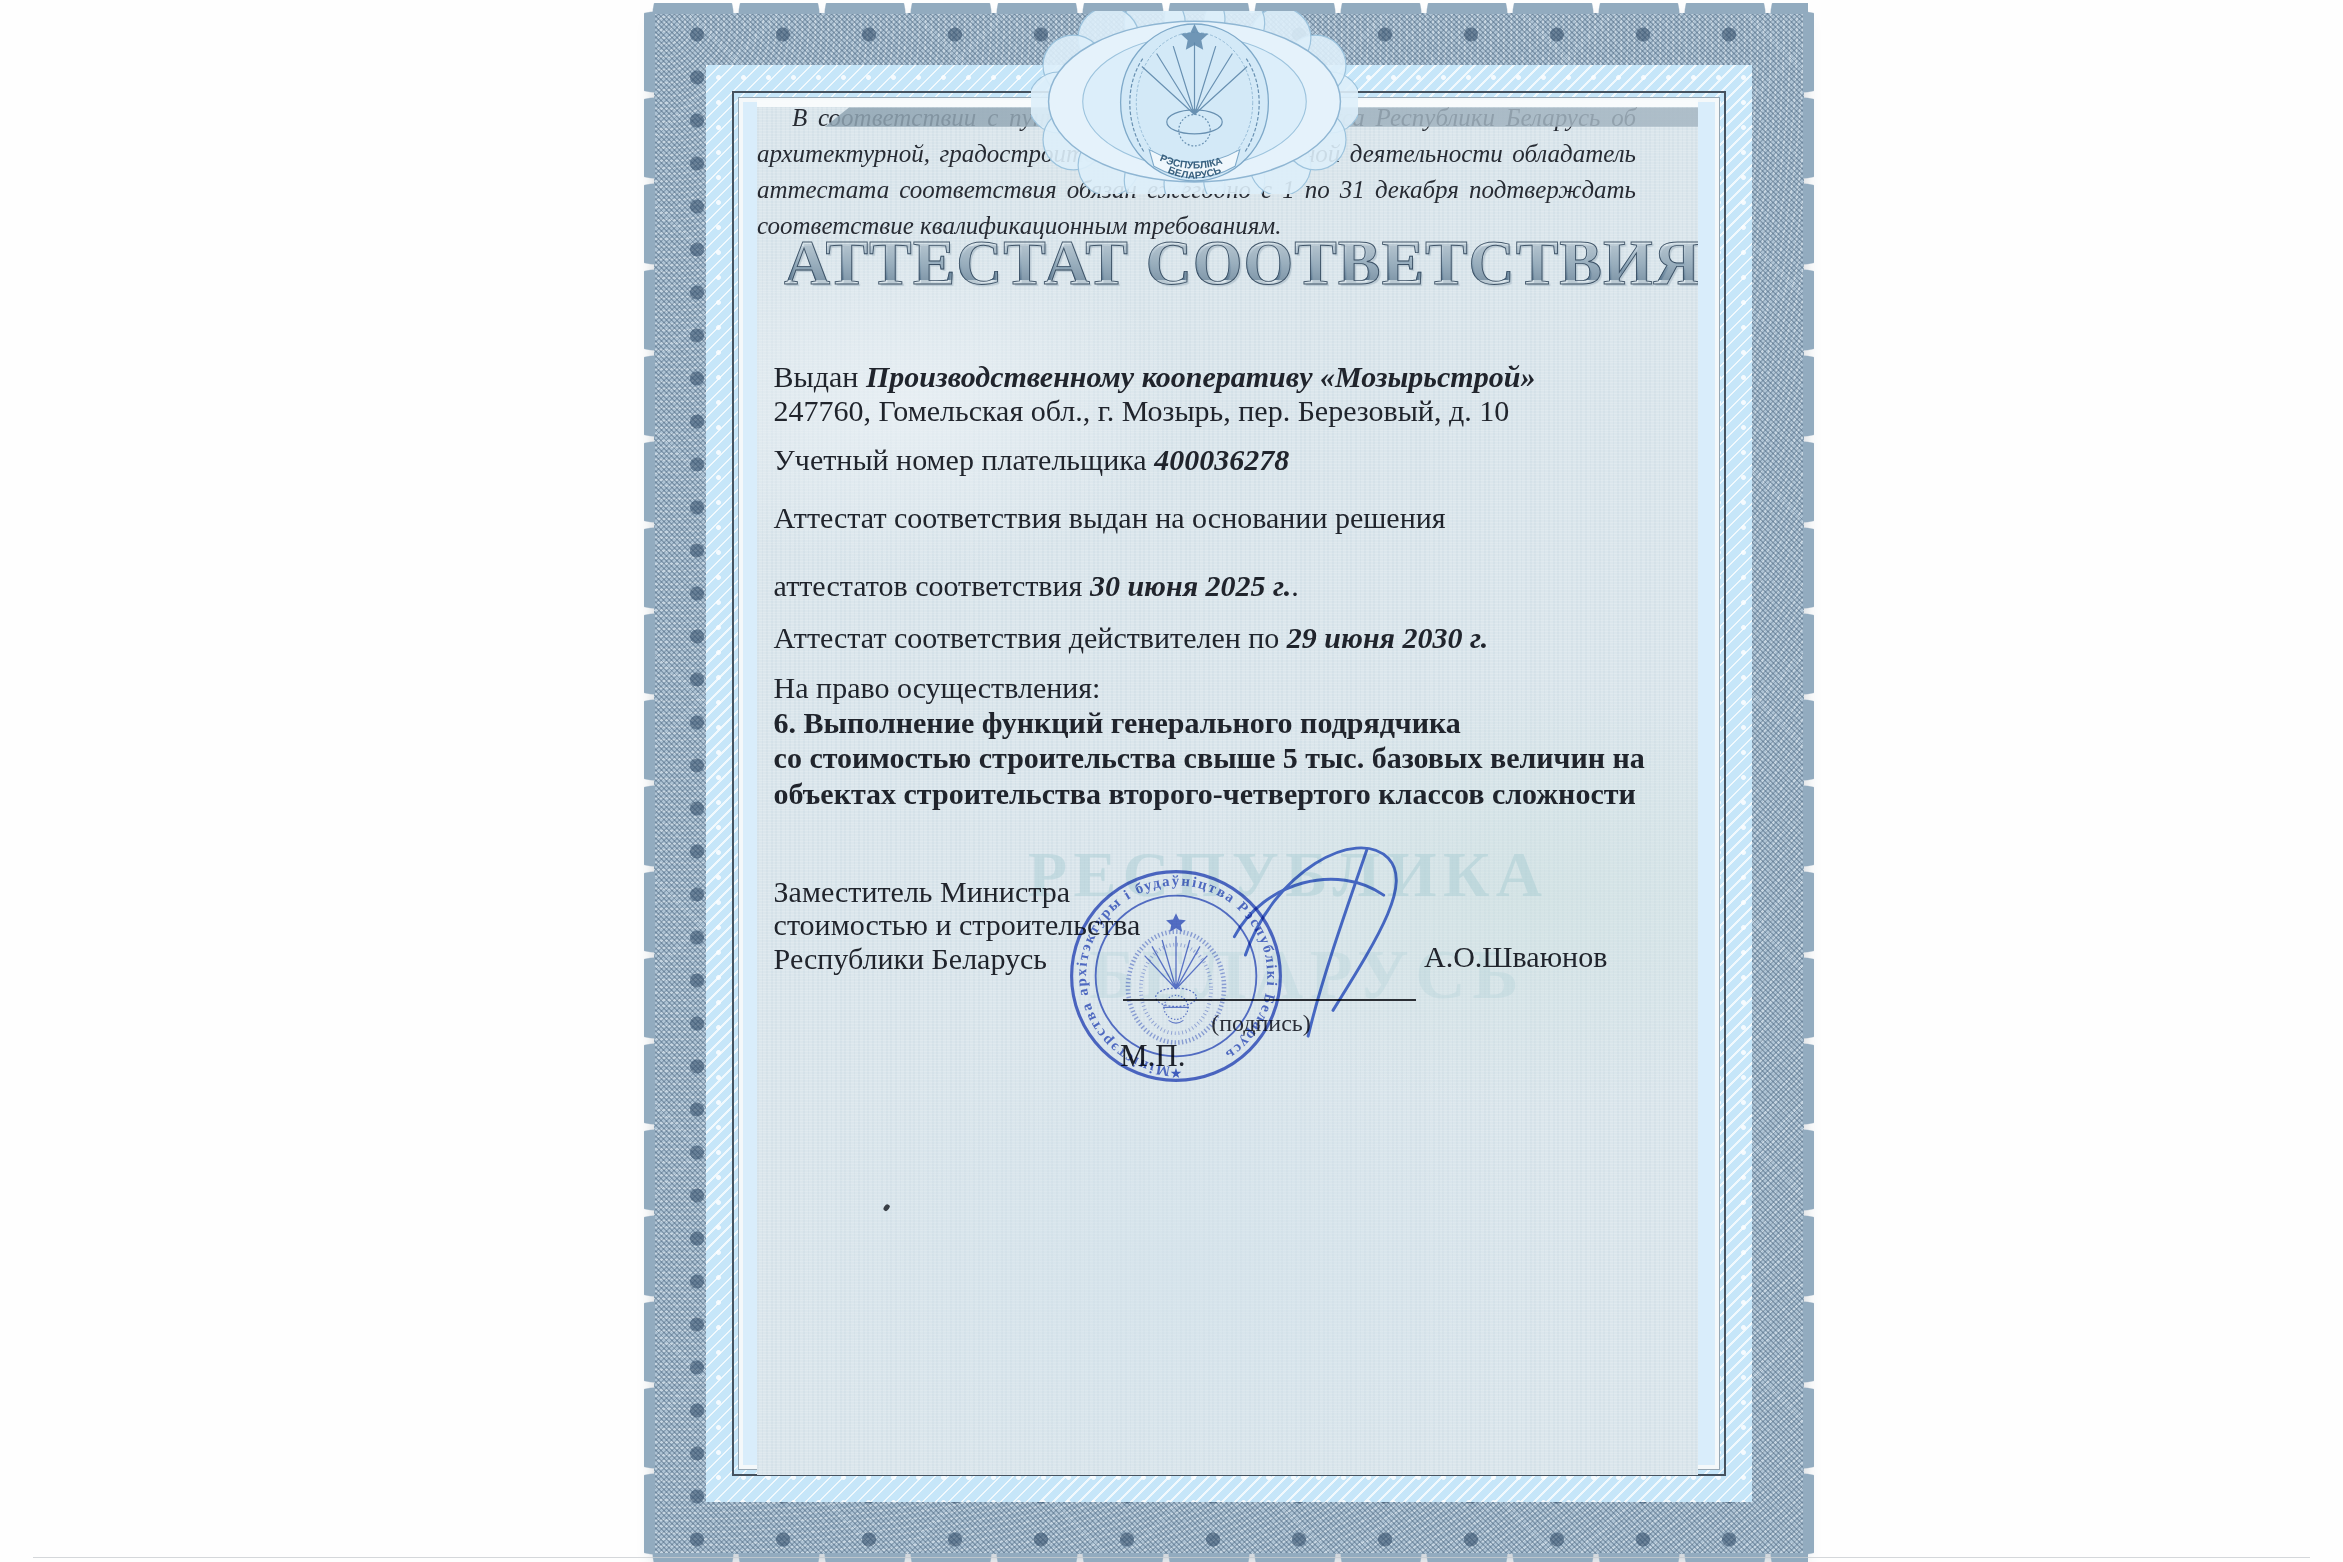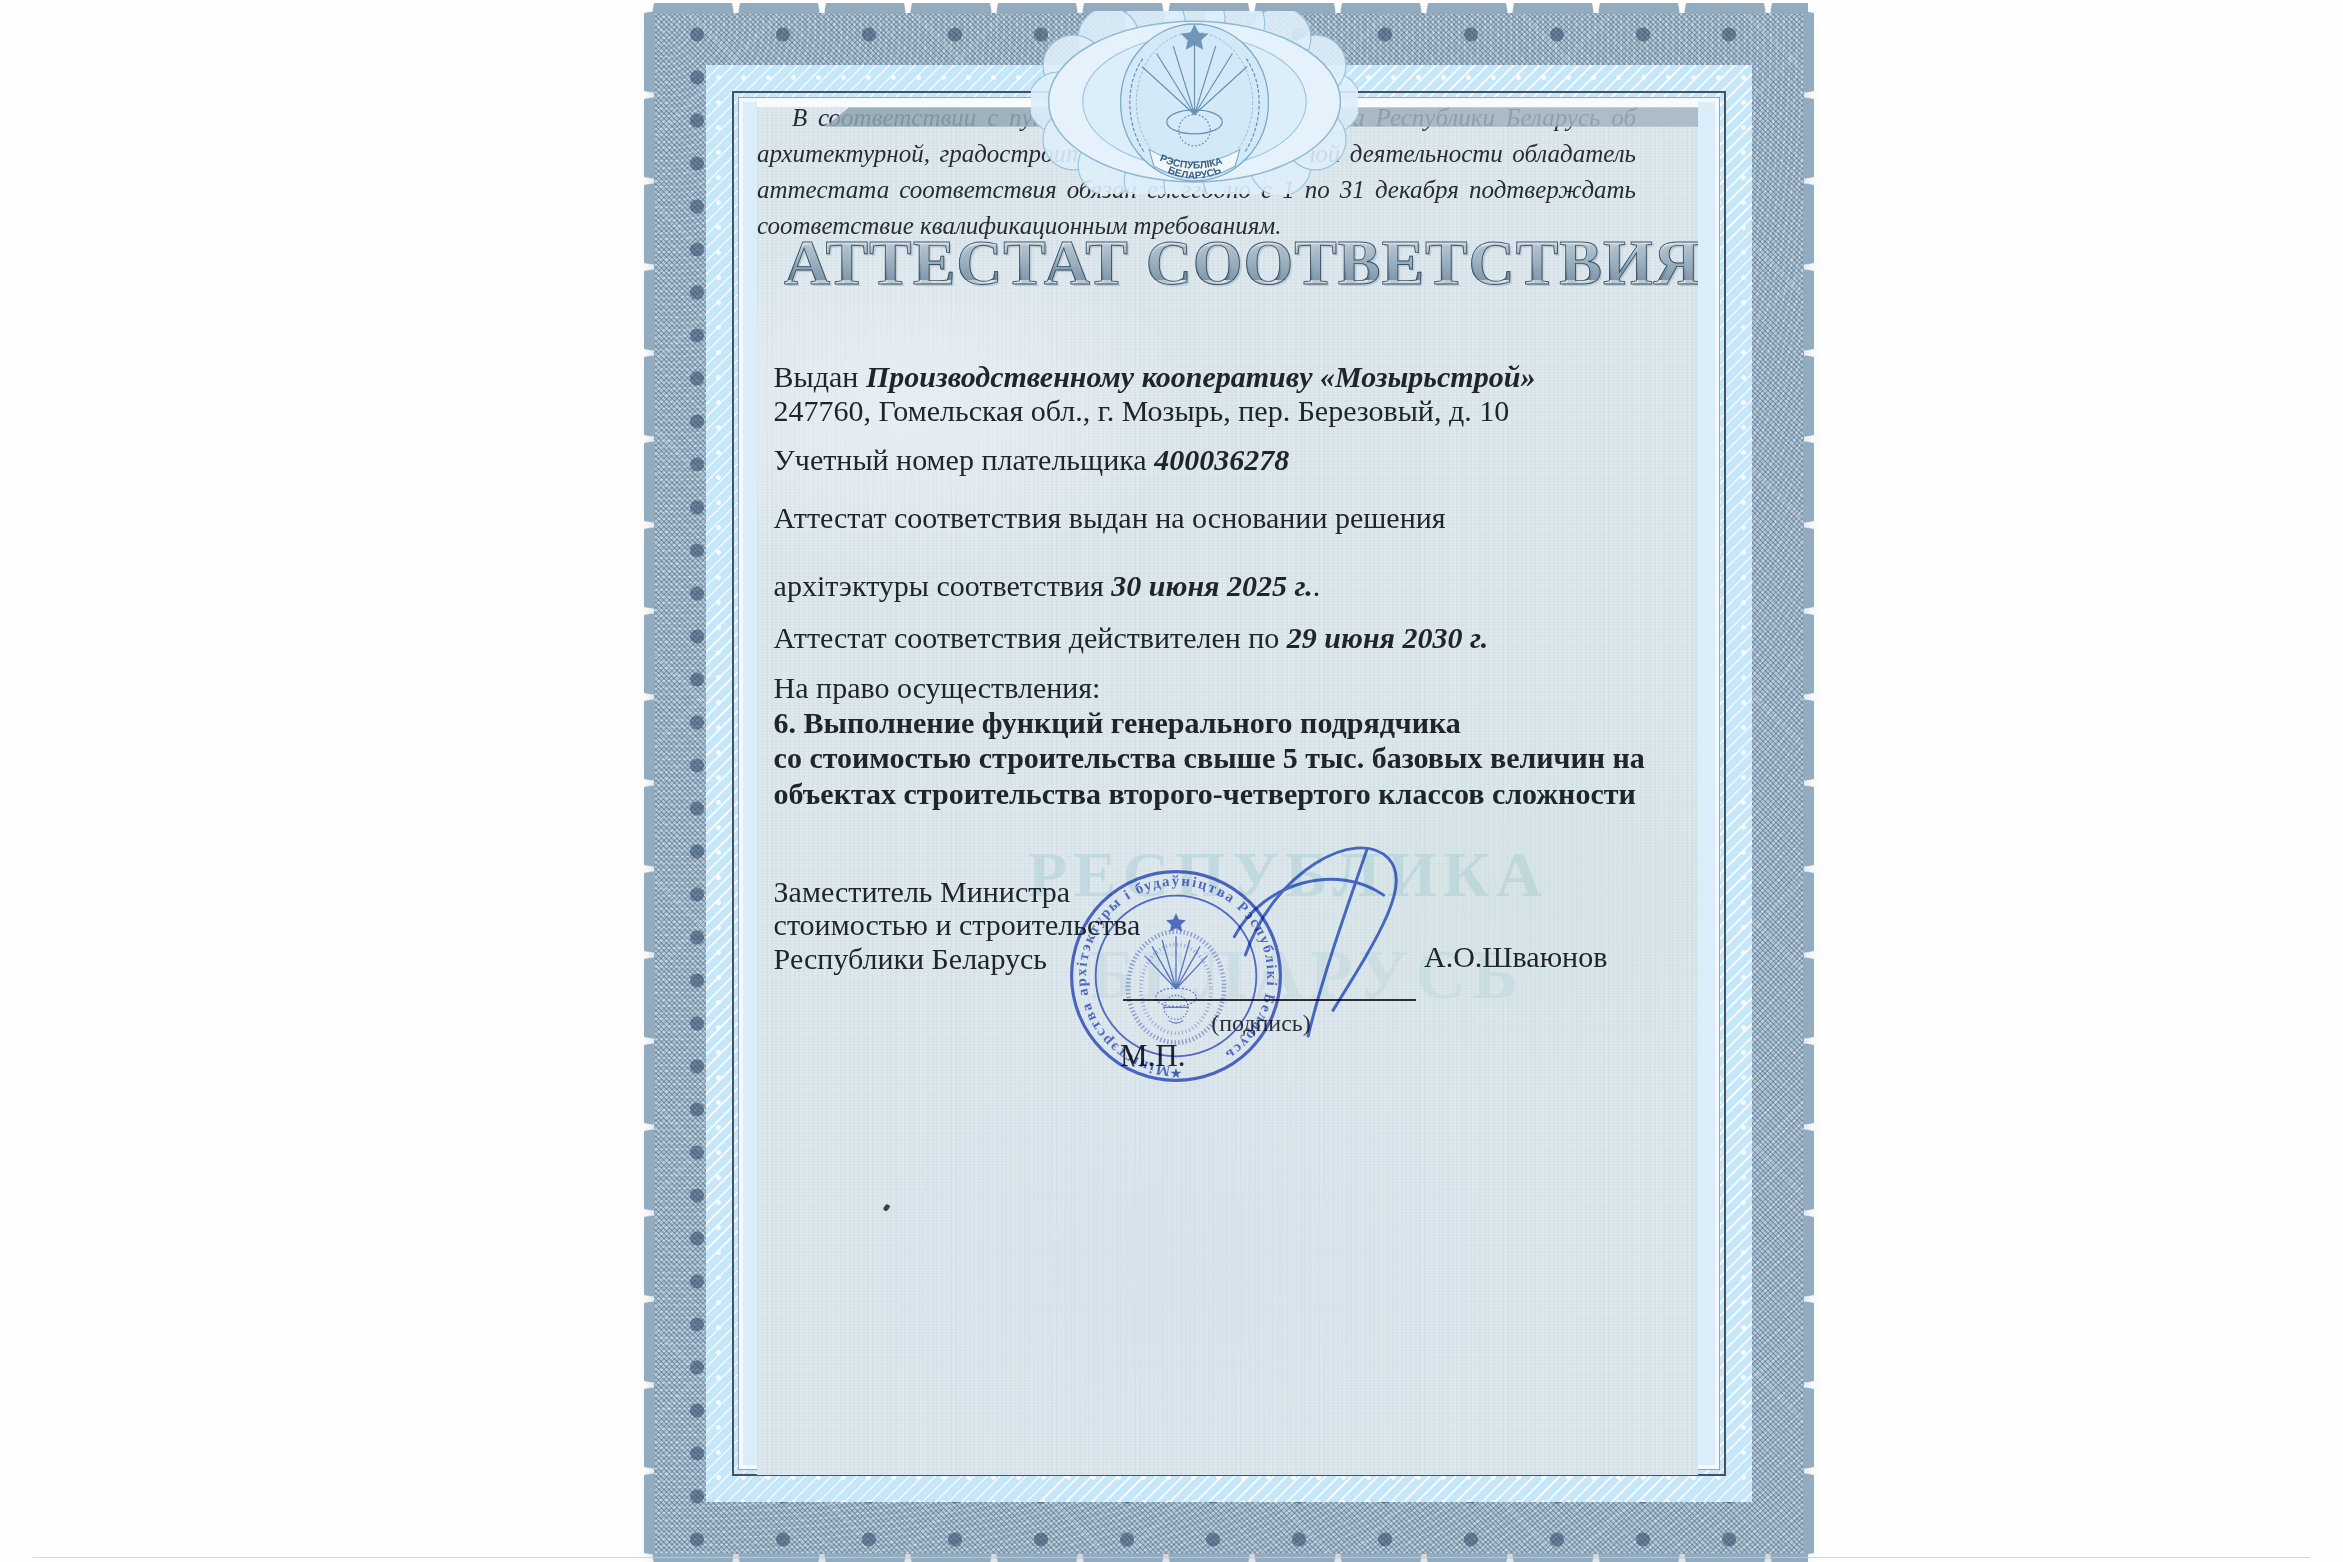--- a/index.html
+++ b/index.html
@@ -131,21 +131,21 @@
       </div>
       <div class="tx l-addr">247760, Гомельская обл., г. Мозырь, пер. Березовый, д. 10</div>
 
       <div class="tx l-uchet">
         <span>Учетный номер плательщика</span>
         <span class="b">400036278</span>
       </div>
 
       <div class="tx l-basis1">Аттестат соответствия выдан на основании решения</div>
       <div class="tx l-basis3">
-        <span>архітэктуры соответствия</span>
+        <span>аттестатов соответствия</span>
         <span class="b">30 июня 2025 г.</span><span>.</span>
       </div>
 
       <div class="tx l-valid">
         <span>Аттестат соответствия действителен по</span>
         <span class="b">29 июня 2030 г.</span>
       </div>
 
       <div class="tx l-scope0">На право осуществления:</div>
       <div class="tx l-scope1">6. Выполнение функций генерального подрядчика</div>

